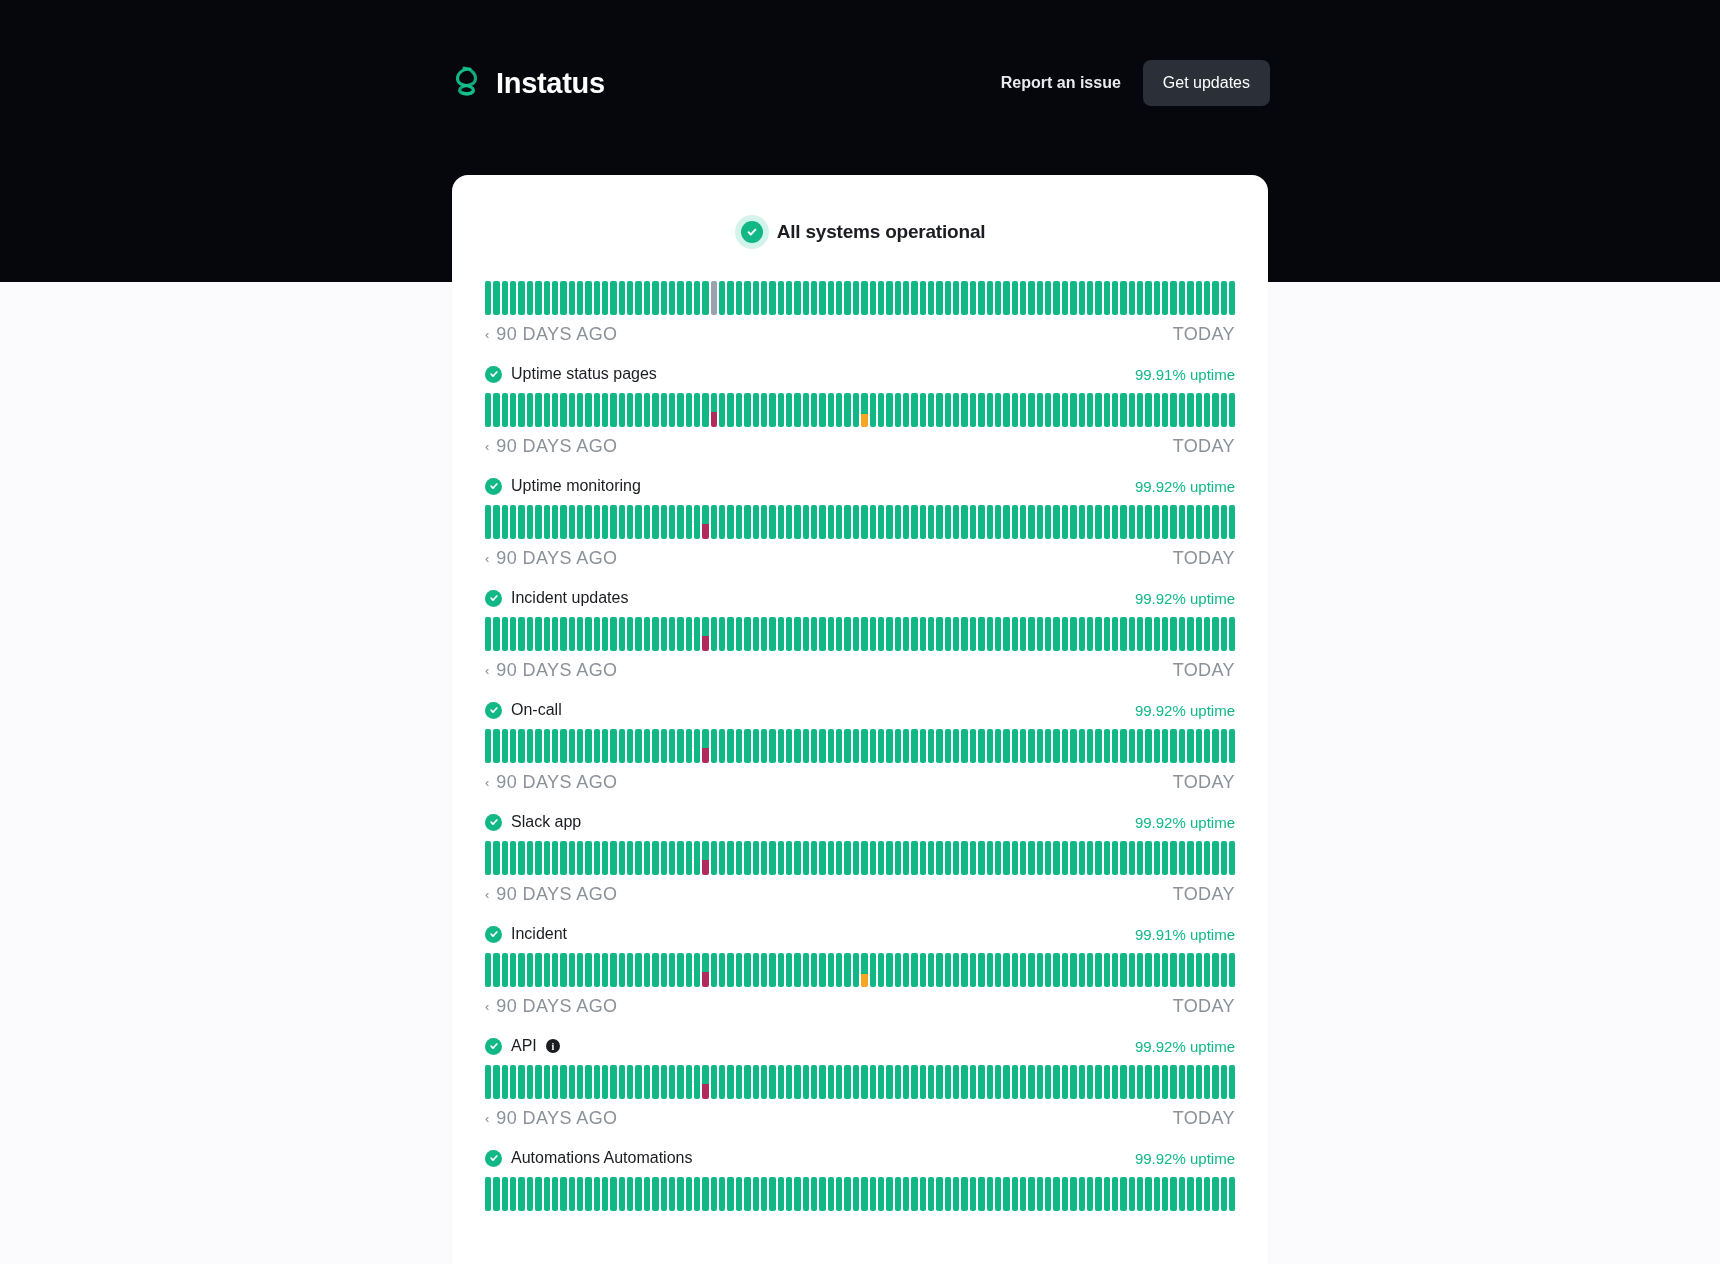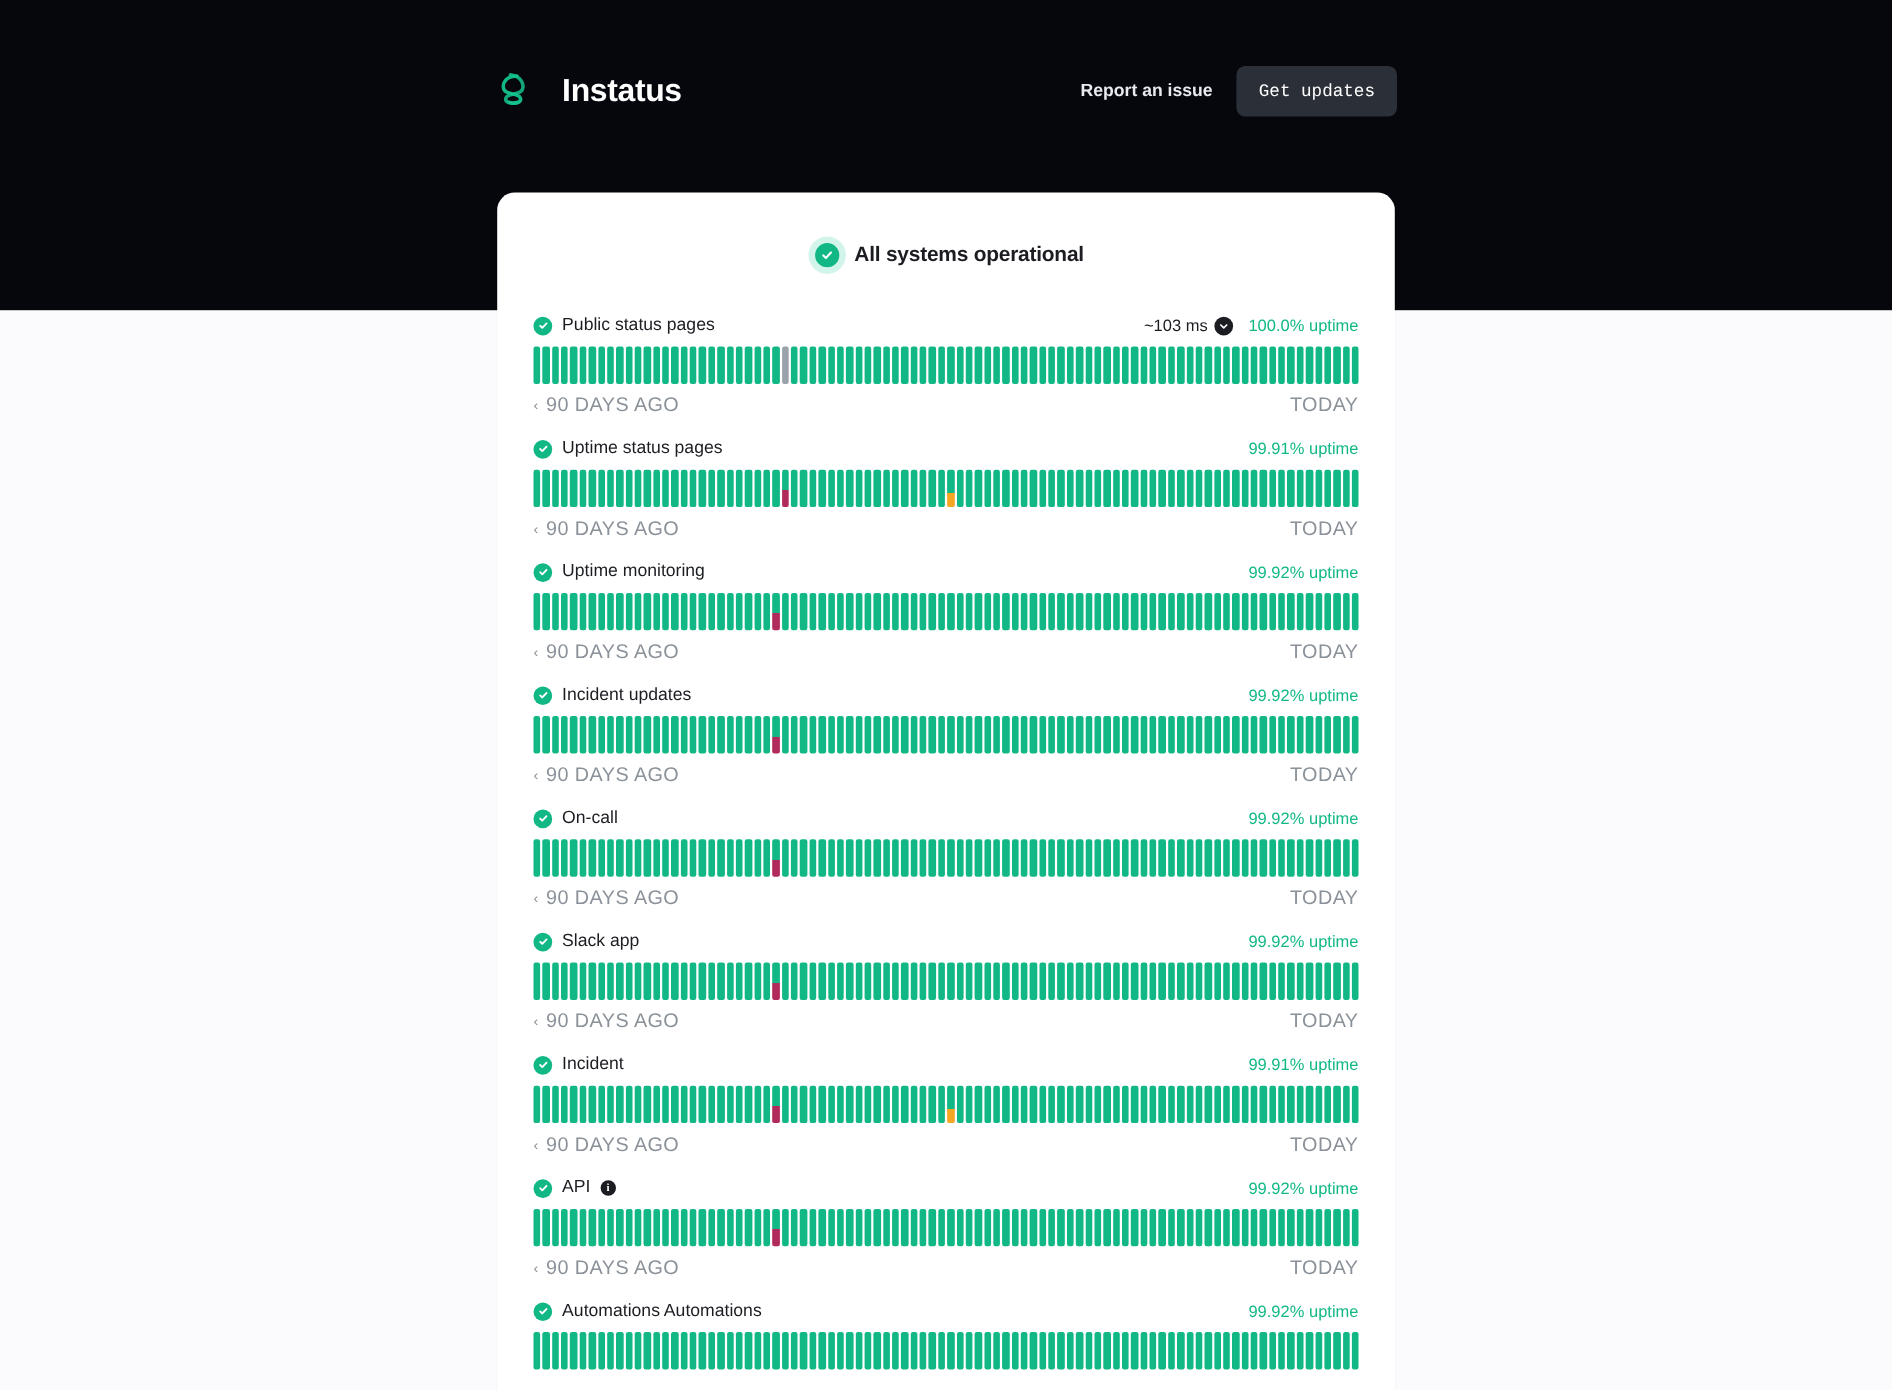--- a/index.html
+++ b/index.html
@@ -25,21 +25,21 @@
     width: 820px;
     margin: 0 auto;
     padding-top: 60px;
     display: flex;
     align-items: center;
     justify-content: space-between;
   }
   .brand {
     display: flex;
     align-items: center;
-    gap: 27px;
+    gap: 12px;
   }
   .brand-logo { display: block; }
   .brand-name {
     color: #ffffff;
     font-size: 29px;
     font-weight: 600;
     letter-spacing: -0.3px;
   }
   .nav {
     display: flex;
@@ -54,21 +54,21 @@
     font-weight: bold;
   }
   .nav-btn {
     background: #2b2f38;
     color: #ffffff;
     font-size: 16px;
     border: none;
     border-radius: 8px;
     padding: 14px 20px;
     cursor: pointer;
-    font-family: Liberation Mono, monospace;
+    font-family: Liberation Sans, sans-serif;
   }
   .card {
     position: absolute;
     left: 452px;
     top: 175px;
     width: 816px;
     min-height: 1090px;
     background: #ffffff;
     border-radius: 16px 16px 0 0;
     box-shadow: 0 1px 2px rgba(0,0,0,0.05);
@@ -232,41 +232,20 @@
           <svg class="check" width="12" height="12" viewBox="0 0 12 12">
               <path d="M2.5 6.2 L4.8 8.5 L9.4 3.6" stroke="#ffffff" stroke-width="1.9" fill="none" stroke-linecap="round" stroke-linejoin="round"></path>
             </svg>
         </span>
       </span>
       <span class="overall-text">All systems operational</span>
     </div>
 
     <div id="services">
         <div class="service">
-          <div class="service-head">
-            <div class="service-left">
-              <span class="status-dot">
-                <svg class="check" width="10" height="10" viewBox="0 0 12 12">
-                  <path d="M2.5 6.2 L4.8 8.5 L9.4 3.6" stroke="#ffffff" stroke-width="2" fill="none" stroke-linecap="round" stroke-linejoin="round"></path>
-                </svg>
-              </span>
-              <span class="service-name">Public status pages</span>
-            </div>
-            <div class="service-right">
-              <div class="latency">
-                <span>~103 ms</span>
-                <span class="chev">
-                  <svg width="9" height="9" viewBox="0 0 10 10">
-                    <path d="M2 3.8 L5 6.8 L8 3.8" stroke="#ffffff" stroke-width="1.6" fill="none" stroke-linecap="round" stroke-linejoin="round"></path>
-                  </svg>
-                </span>
-              </div>
-              <span class="uptime">100.0% uptime</span>
-            </div>
-          </div>
           <div class="bars">
             <div class="bar"></div>
             <div class="bar"></div>
             <div class="bar"></div>
             <div class="bar"></div>
             <div class="bar"></div>
             <div class="bar"></div>
             <div class="bar"></div>
             <div class="bar"></div>
             <div class="bar"></div>

